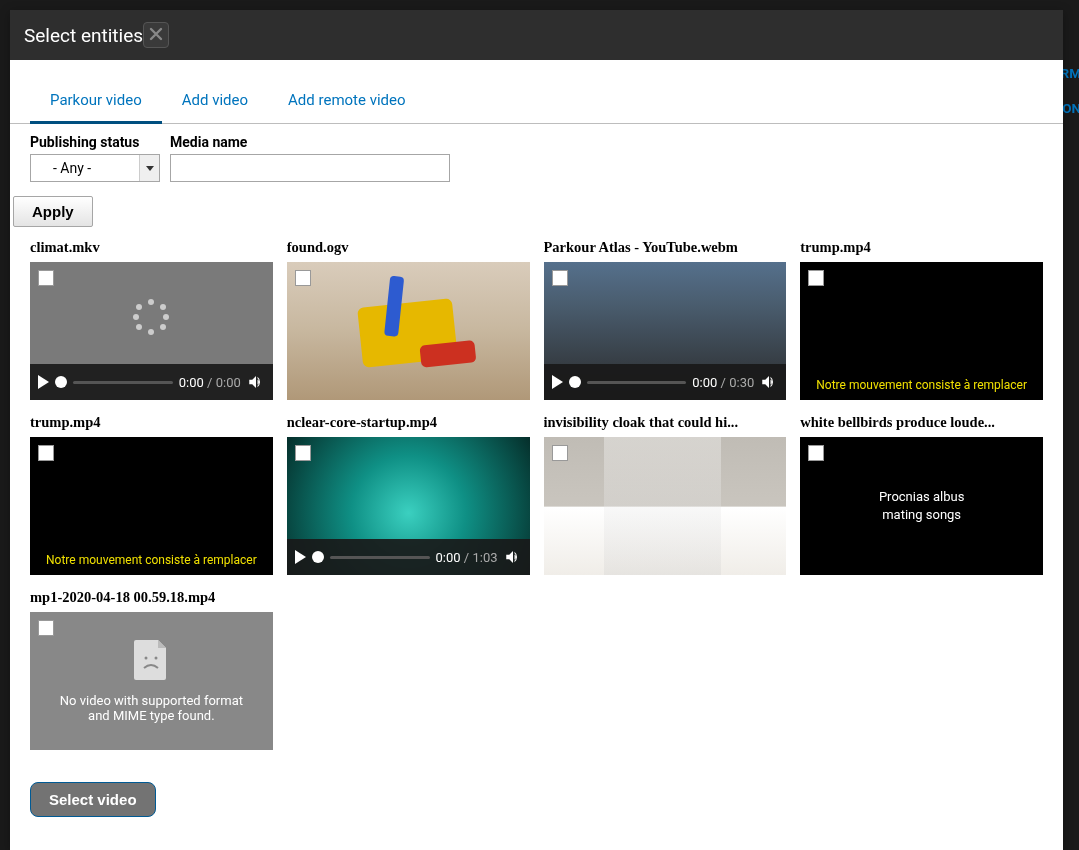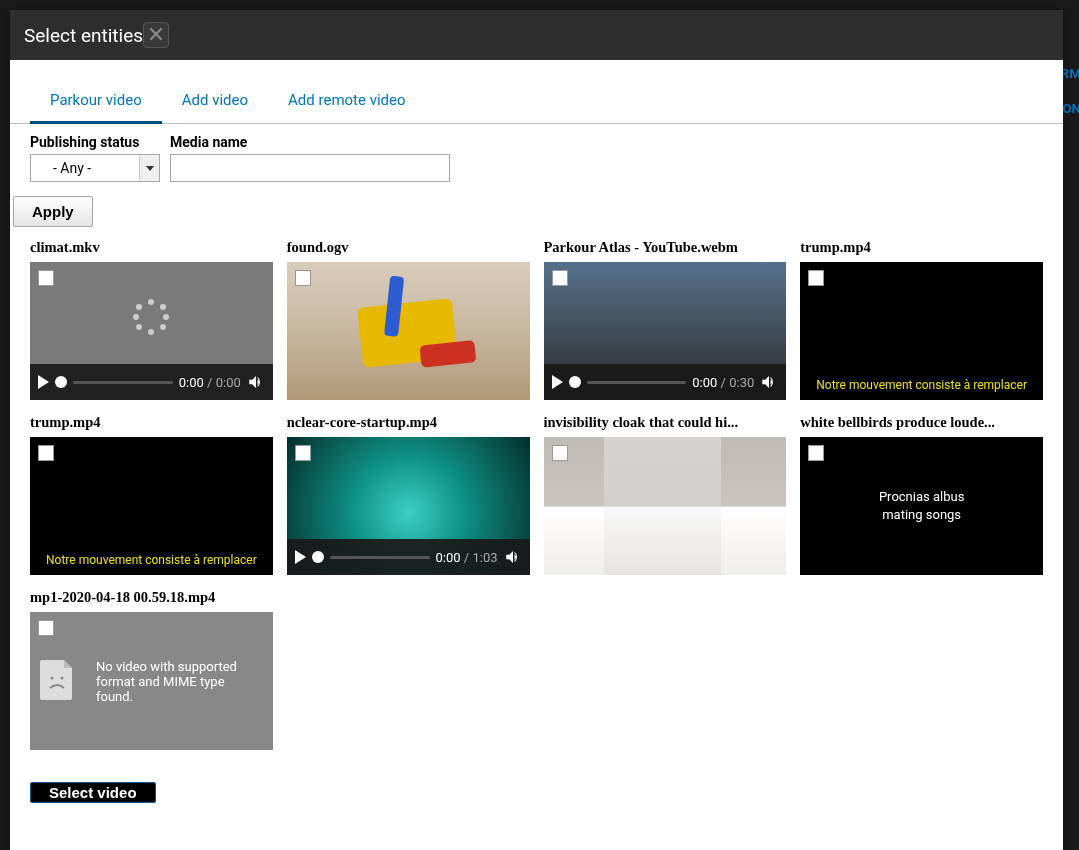--- a/index.html
+++ b/index.html
@@ -201,22 +201,22 @@
   .caption-yellow {
     position: absolute; bottom: 8px; left: 0; right: 0;
     text-align: center; color: #f0e000; font-size: 12px;
   }
   .caption-white {
     position: absolute; top: 50%; left: 50%; transform: translate(-50%,-50%);
     color: #fff; font-size: 13px; text-align: center; line-height: 1.4;
   }
   .error-box {
     position: absolute; inset: 0; background: #888; color: #fff;
-    display: flex; flex-direction: row; align-items: center; justify-content: center;
-    font-size: 13px; padding: 10px; gap: 10px;
+    display: flex; flex-direction: column; align-items: center; justify-content: center;
+    text-align: center; font-size: 13px; padding: 10px; gap: 10px;
   }
   .lego-bg {
     position: absolute; inset: 0;
     background: linear-gradient(180deg, #d9ccbb 0%, #c8b8a0 48%, #b09878 100%);
   }
   .lego-shape {
     position: absolute; left: 30%; top: 30%; width: 95px; height: 60px;
     background: #e6b800; border-radius: 6px; transform: rotate(-6deg);
   }
   .lego-shape::before {
@@ -257,28 +257,28 @@
   .acrobat-fig .body {
     width: 52px; height: 60px; margin: 2px auto 0;
     background: radial-gradient(circle at 40% 40%, #fff 0 35%, #b33 36% 100%);
     clip-path: polygon(15% 0, 85% 0, 100% 45%, 80% 100%, 20% 100%, 0 45%);
   }
   .acrobat-fig .legs { width:6px; height:32px; background:#e9d7b9; margin:0 auto; }
   .select-footer {
     padding: 12px 20px 24px 20px;
   }
   .primary-btn {
-    background: #000000;
+    background: #737373;
     color: #fff;
     border: 1px solid #005a94;
-    padding: 1px 18px;
+    padding: 8px 18px;
     font-size: 15px;
     font-weight: 700;
     cursor: pointer;
-    border-radius: 2px;
+    border-radius: 8px;
   }
   .bg-right-labels {
     position: absolute; right: -2px; top: 56px; color: #0074bd; font-size: 13.5px; font-weight: 700;
     text-align: right; line-height: 2.6;
   }
 </style>
 </head>
 <body>
 
 <div class="bg-right-labels">

